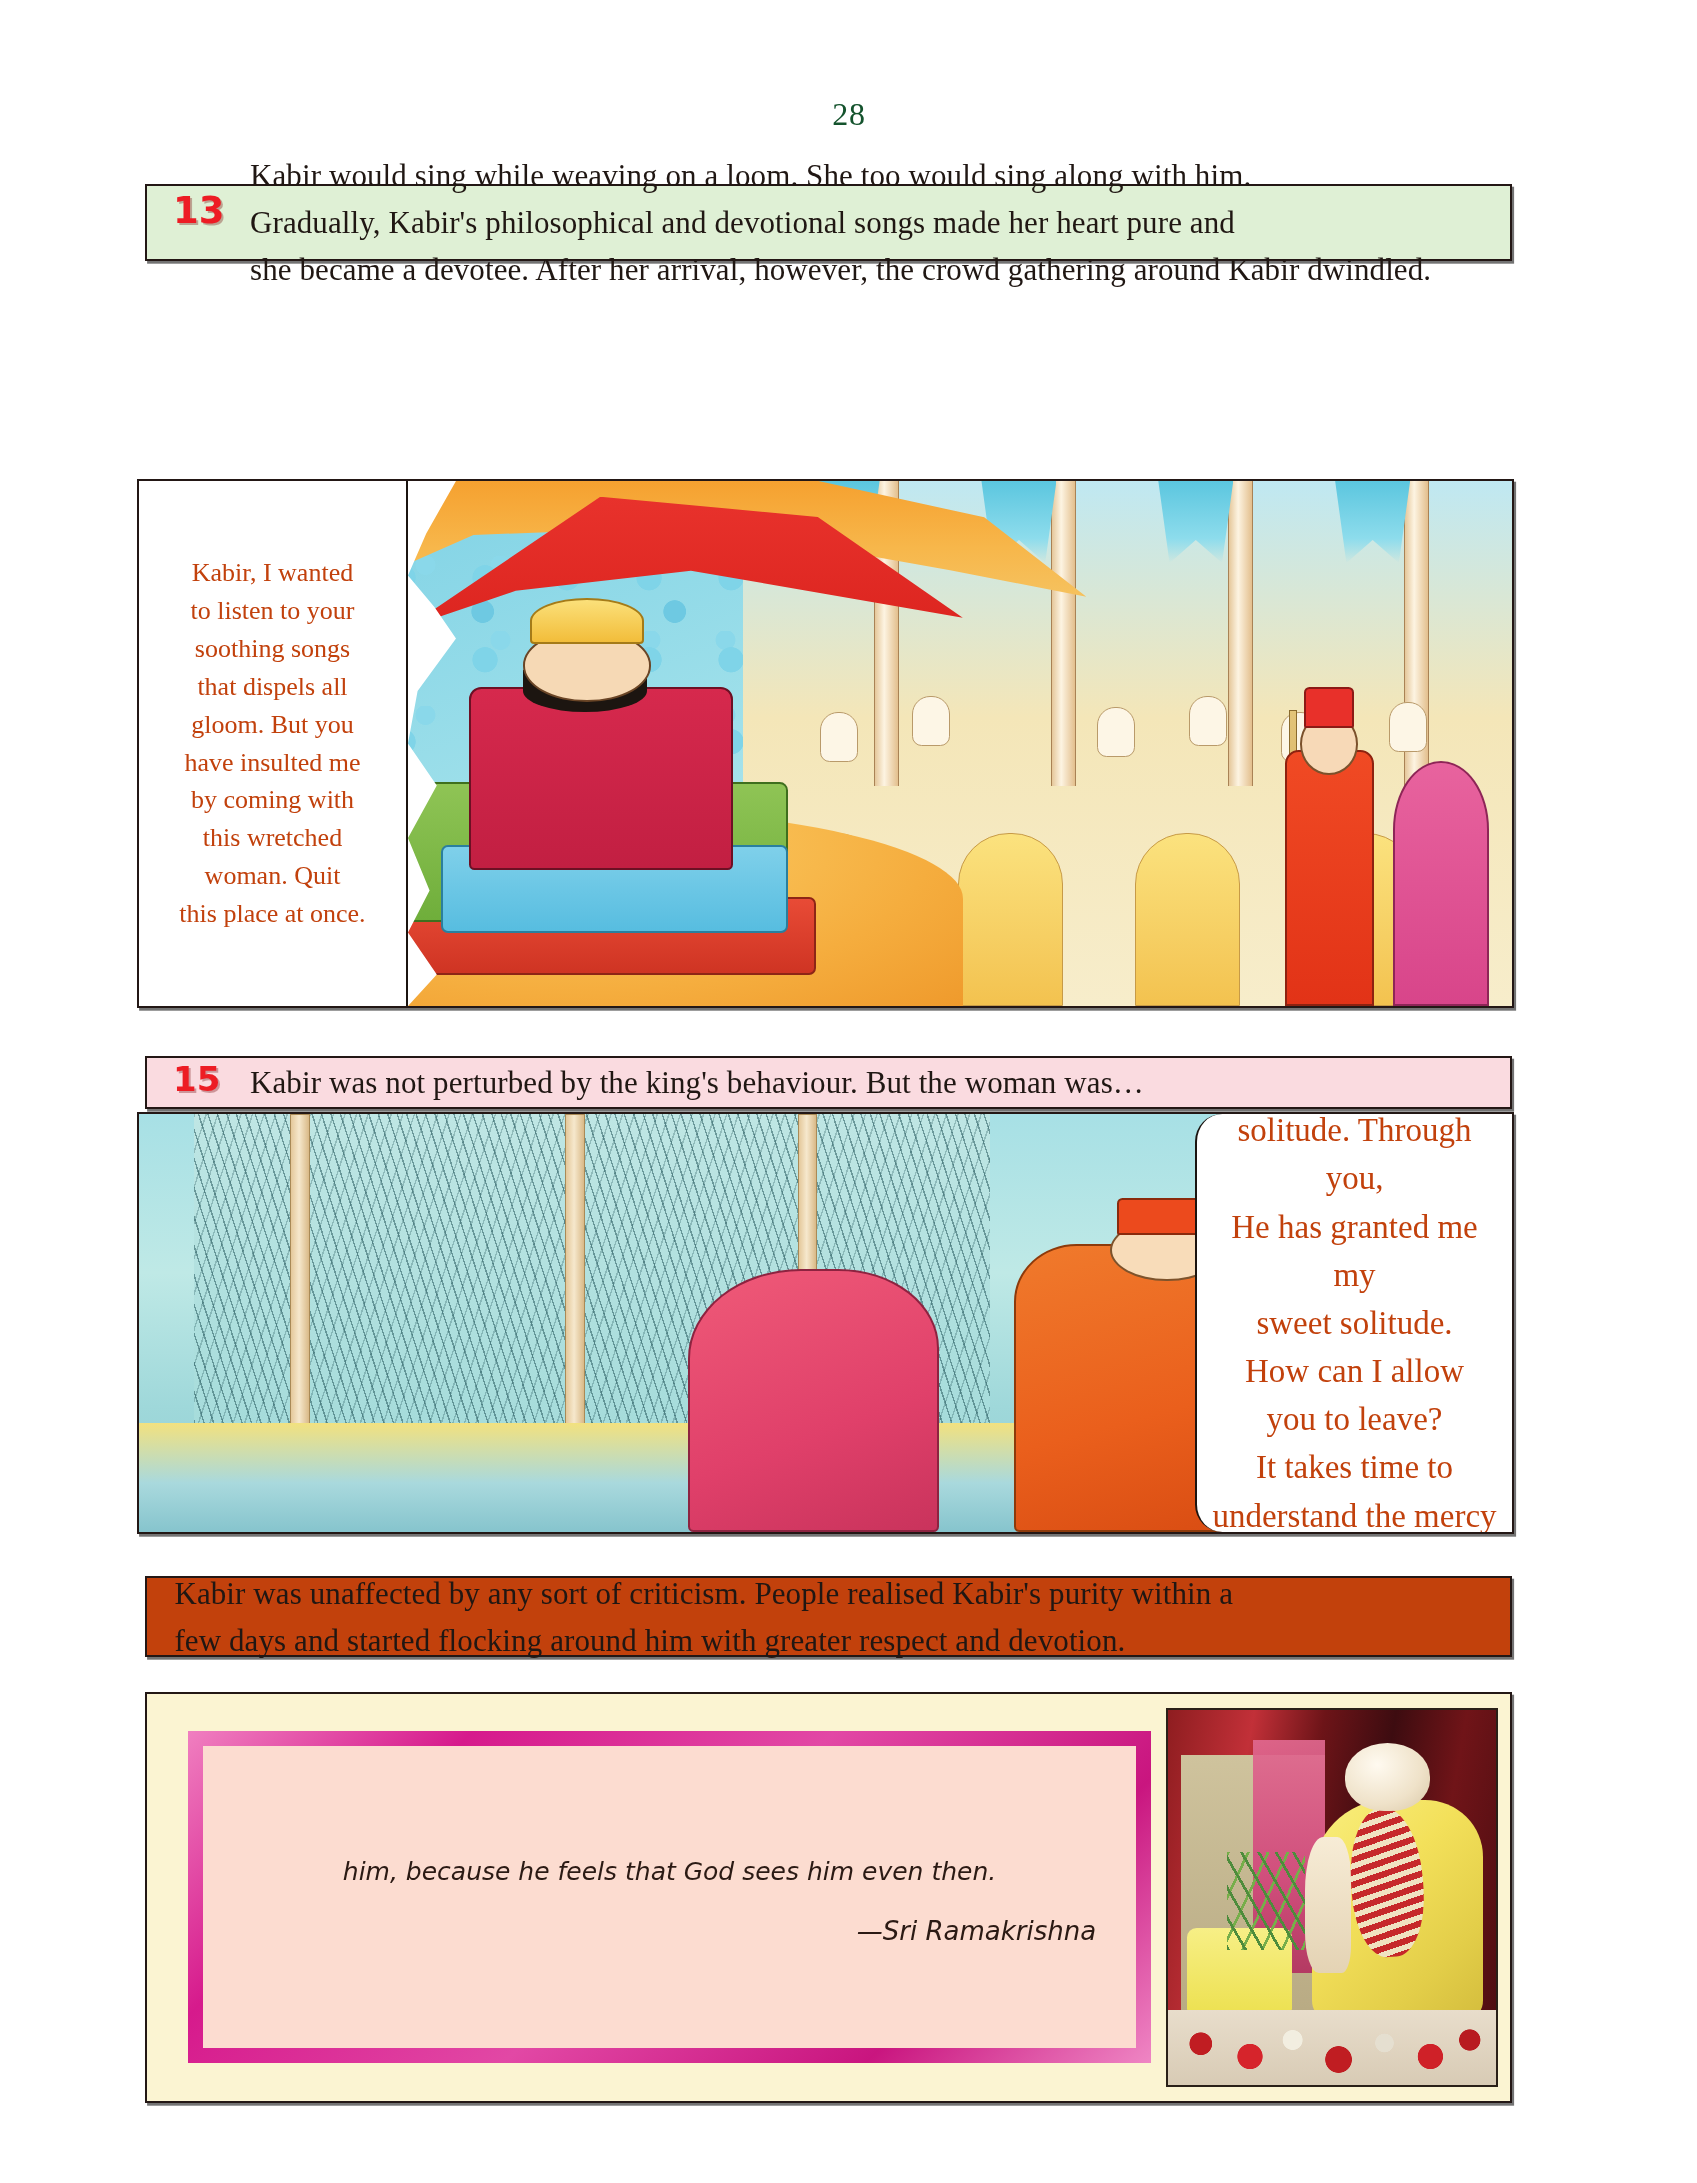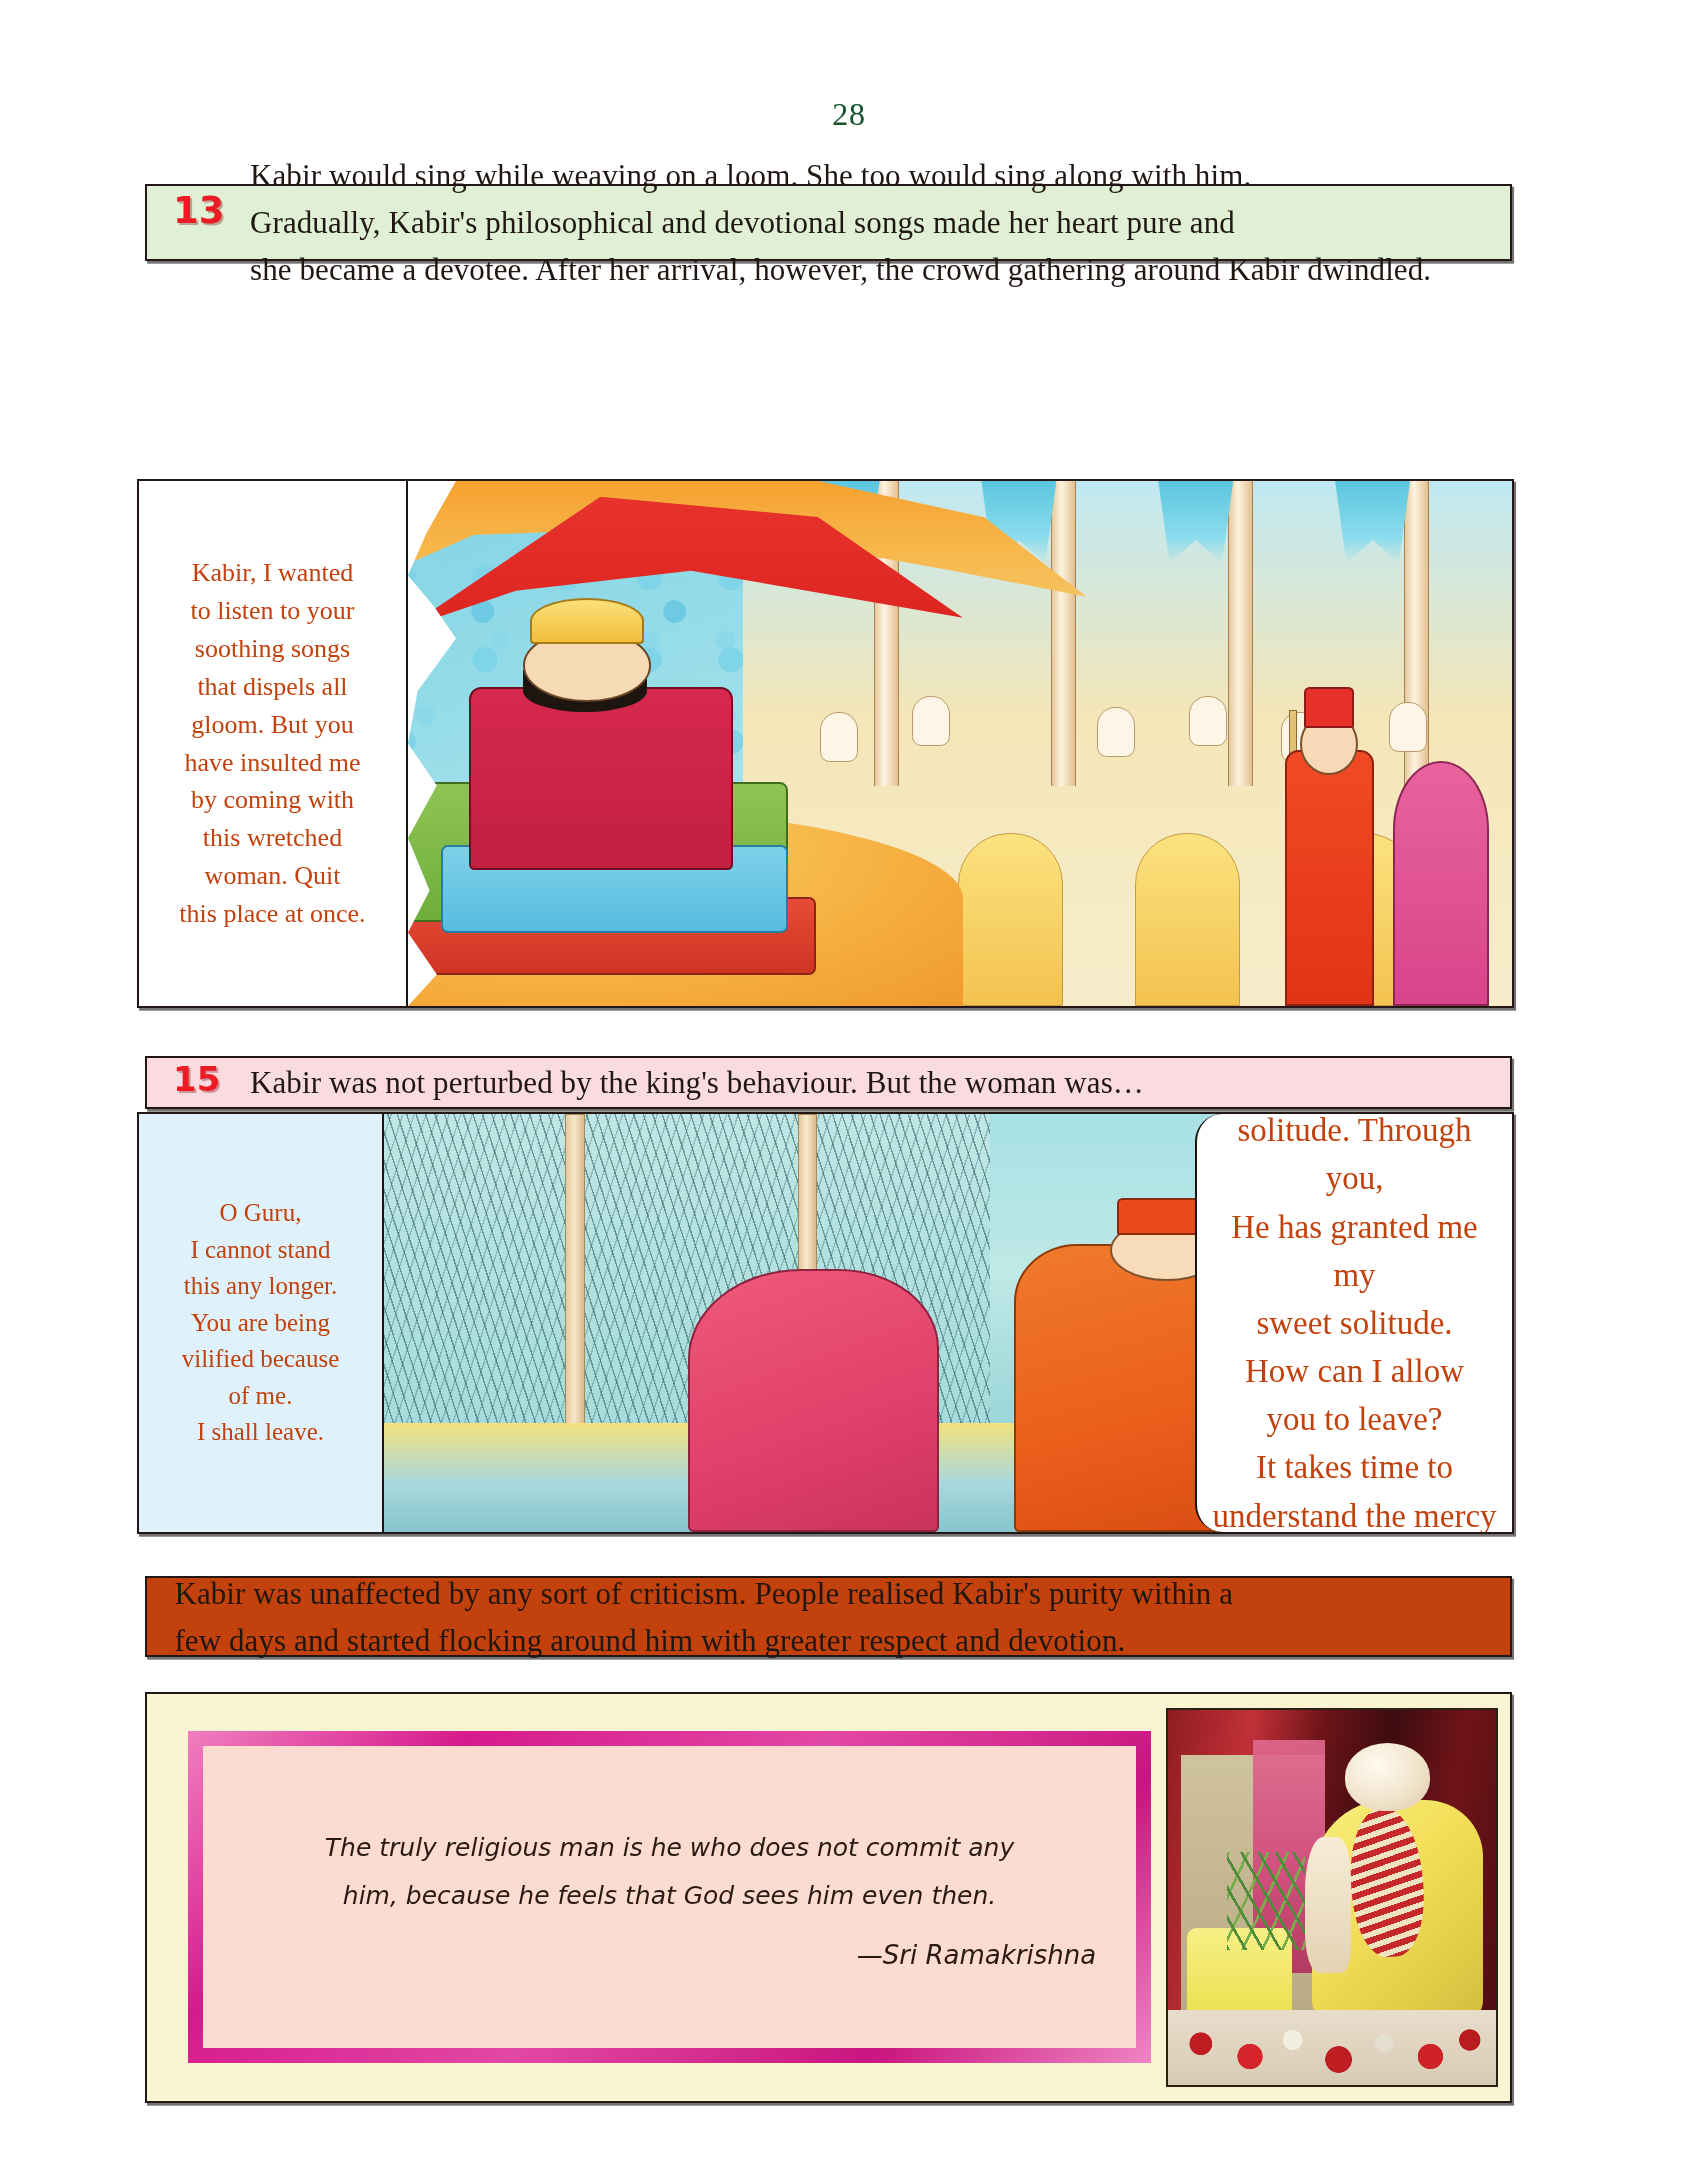--- a/index.html
+++ b/index.html
@@ -632,29 +632,20 @@
       <div class="loom-beam" style="left:11%; top:0; width:18px; height:84%;"></div>
       <div class="loom-beam" style="left:31%; top:0; width:18px; height:84%;"></div>
       <div class="loom-beam" style="left:48%; top:0; width:16.5px; height:66%;"></div>
       <div class="loom-floor"></div>
       <div class="fig-sitting-woman"></div>
       <div class="fig-kabir-seated"></div>
       <div class="fig-kabir-seated-head"></div>
       <div class="fig-kabir-cap2"></div>
     </div>
 
-    <div class="bubble bubble-left-15">
-      <div class="bubble-text">O Guru,
-I cannot stand
-this any longer.
-You are being
-vilified because
-of me.
-I shall leave.</div>
-    </div>
 
     <div class="bubble bubble-right-15">
       <div class="bubble-text">I prayed to Rama for
 solitude. Through you,
 He has granted me my
 sweet solitude.
 How can I allow
 you to leave?
 It takes time to
 understand the mercy
@@ -664,21 +655,20 @@
 
   <div class="caption-panel" style="left:145px; top:1576px; width:1367px; height:81px; background:#c2410c;">
     <div class="caption-text no-indent" style="white-space:pre-line;">Kabir was unaffected by any sort of criticism. People realised Kabir's purity within a
 few days and started flocking around him with greater respect and devotion.</div>
   </div>
 
   <div class="quote-block" style="left:145px; top:1692px; width:1367px; height:411px;">
 
     <div class="quote-frame">
       <div class="quote-inner">
-        <div class="quote-line">The truly religious man is he who does not commit any</div>
         <div class="quote-line">him, because he feels that God sees him even then.</div>
         <div class="quote-attrib">—Sri Ramakrishna</div>
       </div>
     </div>
 
     <div class="photo">
       <div class="photo-curtain-red"></div>
       <div class="photo-wall"></div>
       <div class="photo-curtain-pink"></div>
       <div class="photo-cushion"></div>

